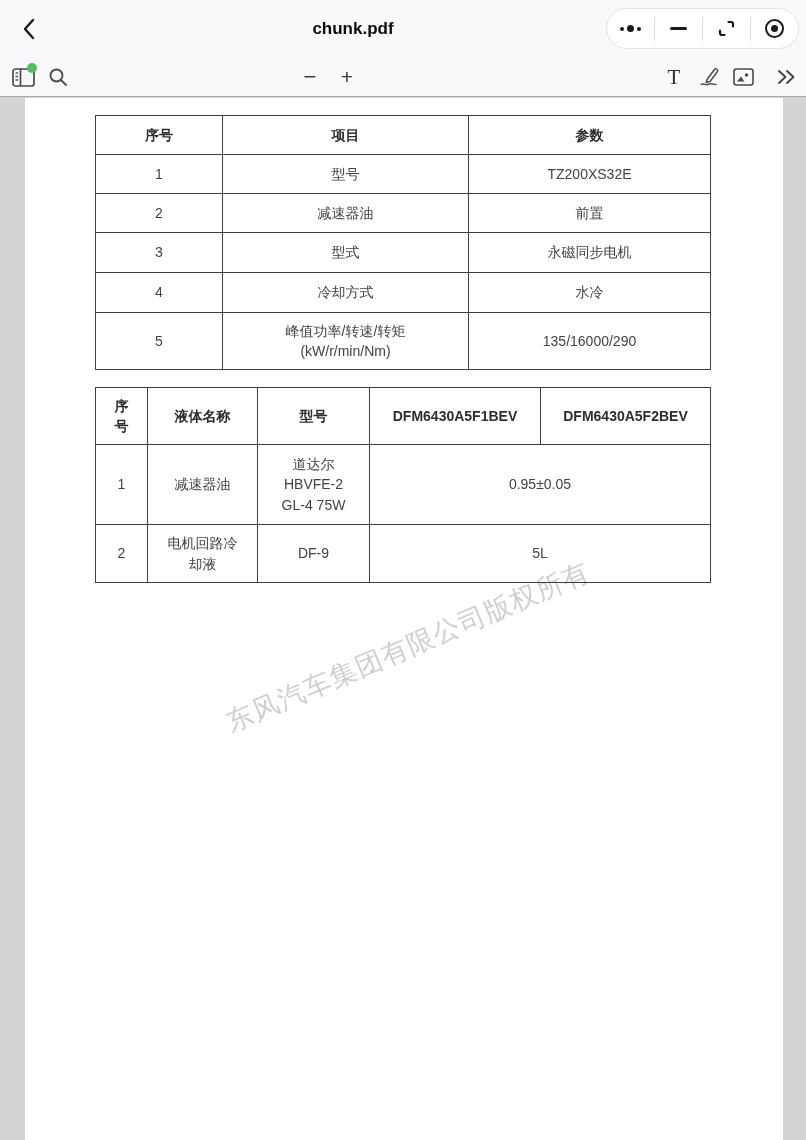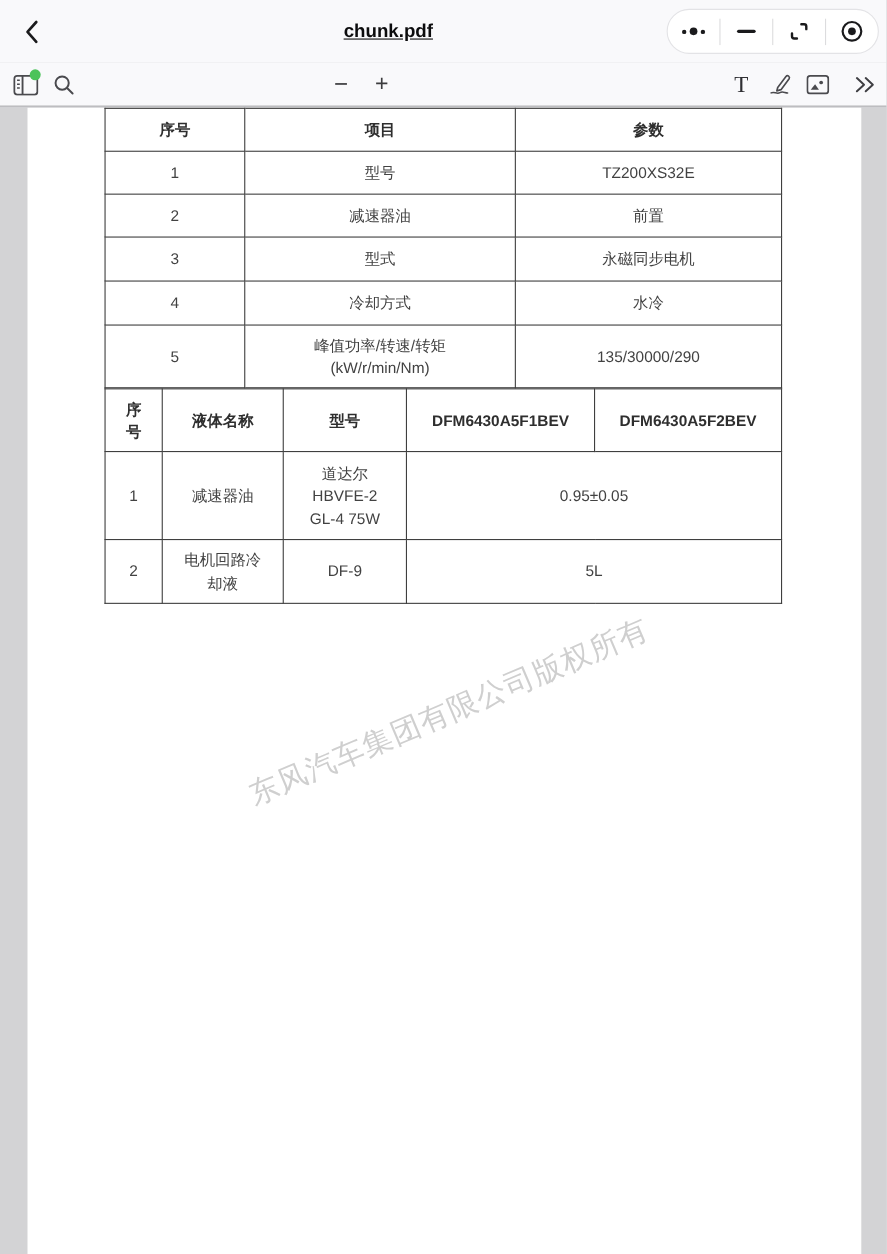--- a/index.html
+++ b/index.html
@@ -6,21 +6,21 @@
   html,body { width:806px; height:1140px; overflow:hidden;
     font-family:"Liberation Sans", sans-serif; background:#d3d3d5; }
   .app { position:relative; width:806px; height:1140px; }
 
   
   .titlebar { position:absolute; top:0; left:0; right:0; height:57px; background:#f9f9fb; }
   .back-button { position:absolute; left:14px; top:15px; width:28px; height:28px;
     display:flex; align-items:center; justify-content:center; cursor:pointer; }
   .doc-title { position:absolute; left:120px; right:220px; top:0; height:57px;
     display:flex; align-items:center; justify-content:center;
-    font-size:17px; font-weight:600; color:#0c0c0d;text-decoration:underline; }
+    font-size:17px; font-weight:600; color:#0c0c0d; }
   .window-pill { position:absolute; right:7px; top:8px; height:41px;
     background:#fff; border:1px solid #e3e3e6; border-radius:21px;
     display:flex; align-items:center; overflow:hidden; }
   .pill-btn { width:47px; height:39px; display:flex; align-items:center; justify-content:center; cursor:pointer; }
   .pill-divider { width:1px; height:24px; background:#dcdcde; }
   .more-dots { display:flex; align-items:center; gap:3px; }
   .more-dots .d-sm { width:4px; height:4px; border-radius:50%; background:#1a1a1c; }
   .more-dots .d-lg { width:7px; height:7px; border-radius:50%; background:#1a1a1c; }
   .min-bar { width:17px; height:3px; border-radius:2px; background:#1a1a1c; }
   .target-outer { width:19px; height:19px; border:2.4px solid #1a1a1c; border-radius:50%;
@@ -61,21 +61,21 @@
     transform:translate(-50%,-50%) rotate(-23deg);
     font-size:27px; color:#cfcfcf; white-space:nowrap; letter-spacing:1px; }
   .page-content { position:absolute; left:70px; top:0; width:615px; z-index:1; }
 
   .doc-h1 { margin-top:80px; font-size:30px; font-weight:700; color:#333;
     padding-bottom:9px; border-bottom:1px solid #e8e8e8; letter-spacing:1px; }
   .doc-h2 { margin-top:36px; font-size:21px; font-weight:700; color:#333;
     padding-bottom:9px; border-bottom:1px solid #e8e8e8; letter-spacing:0.5px; }
   .doc-h2.second { margin-top:84px; }
 
-  table.param { border-collapse:collapse; width:615px; table-layout:fixed;border-radius:31px; }
+  table.param { border-collapse:collapse; width:615px; margin-top:17px; table-layout:fixed;border-radius:31px; }
   table.param th, table.param td { border:1.5px solid #3f3f3f; text-align:center;
     vertical-align:middle; font-size:14px; line-height:1.45; padding:2px 6px;
     white-space:pre-line; color:#424242; background:transparent; }
   table.param th { font-weight:700; color:#2e2e2e; }
 
   
   svg { display:block; }
 </style>
 </head>
 <body>
@@ -210,21 +210,21 @@
           </tr>
           <tr style="height:40px">
             <td>4</td>
             <td>冷却方式</td>
             <td>水冷</td>
           </tr>
           <tr style="height:57px">
             <td>5</td>
             <td>峰值功率/转速/转矩
 (kW/r/min/Nm)</td>
-            <td>135/30000/290</td>
+            <td>135/16000/290</td>
           </tr>
         </tbody>
           </table>
 
 
         <table class="param">
           <colgroup>
               <col style="width:52px">
               <col style="width:110px">
               <col style="width:112px">

